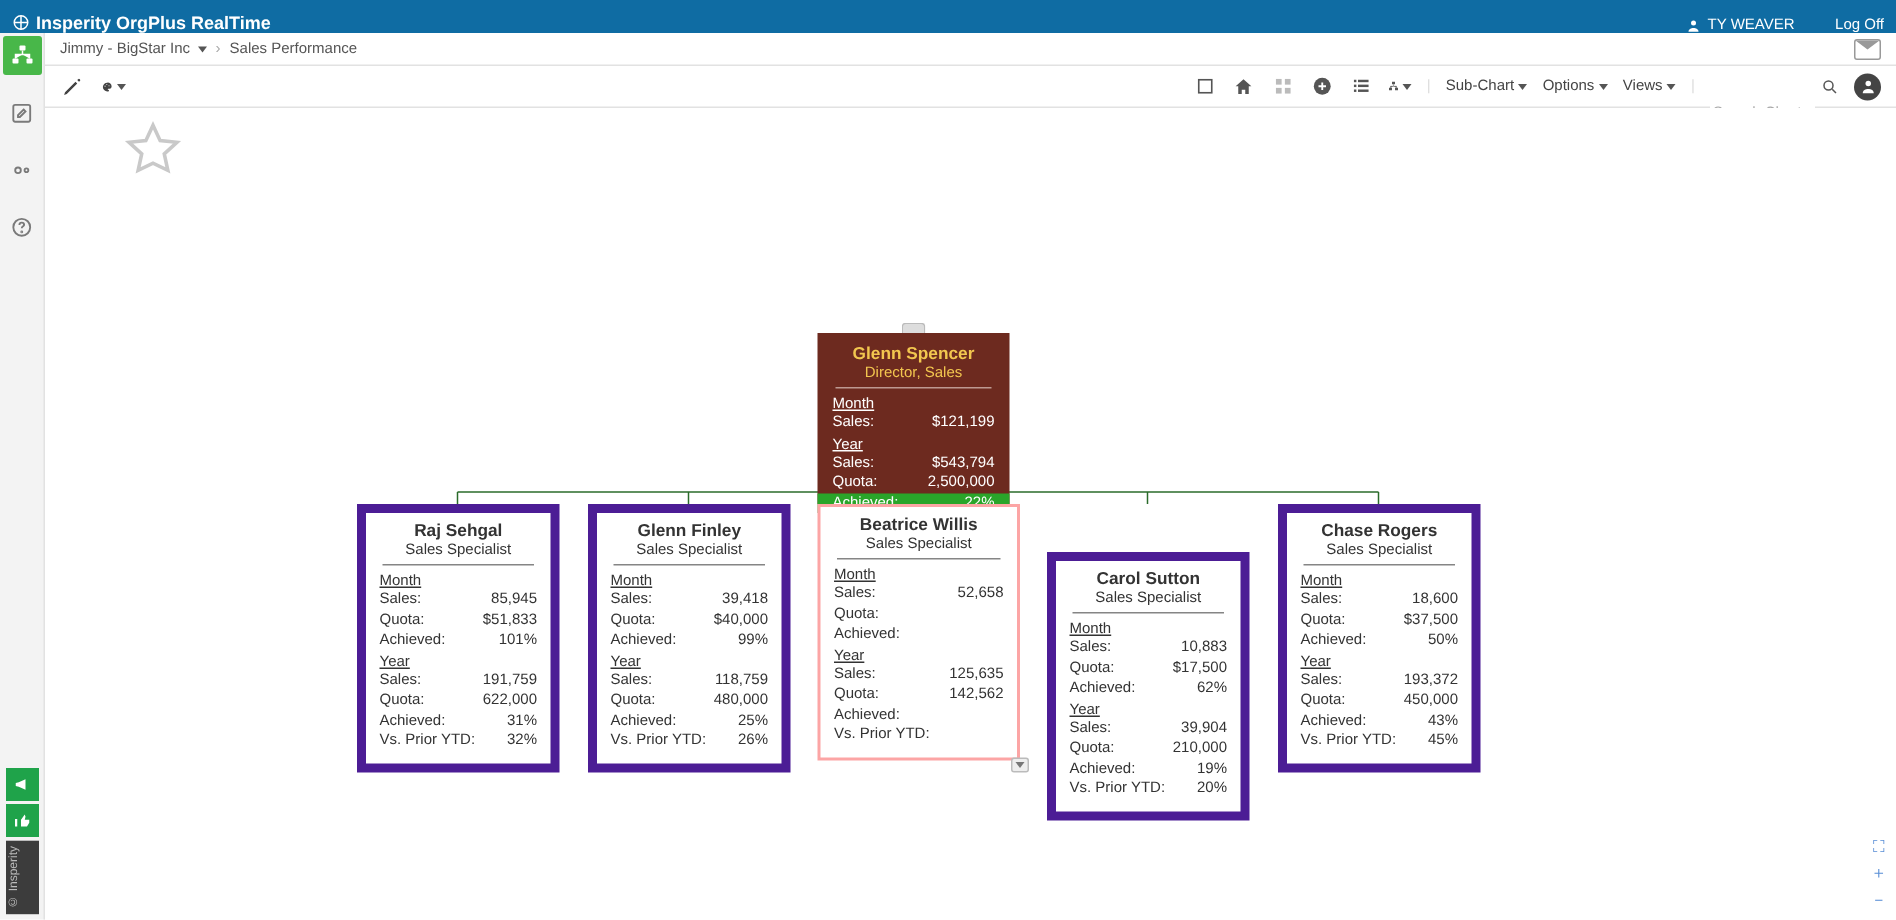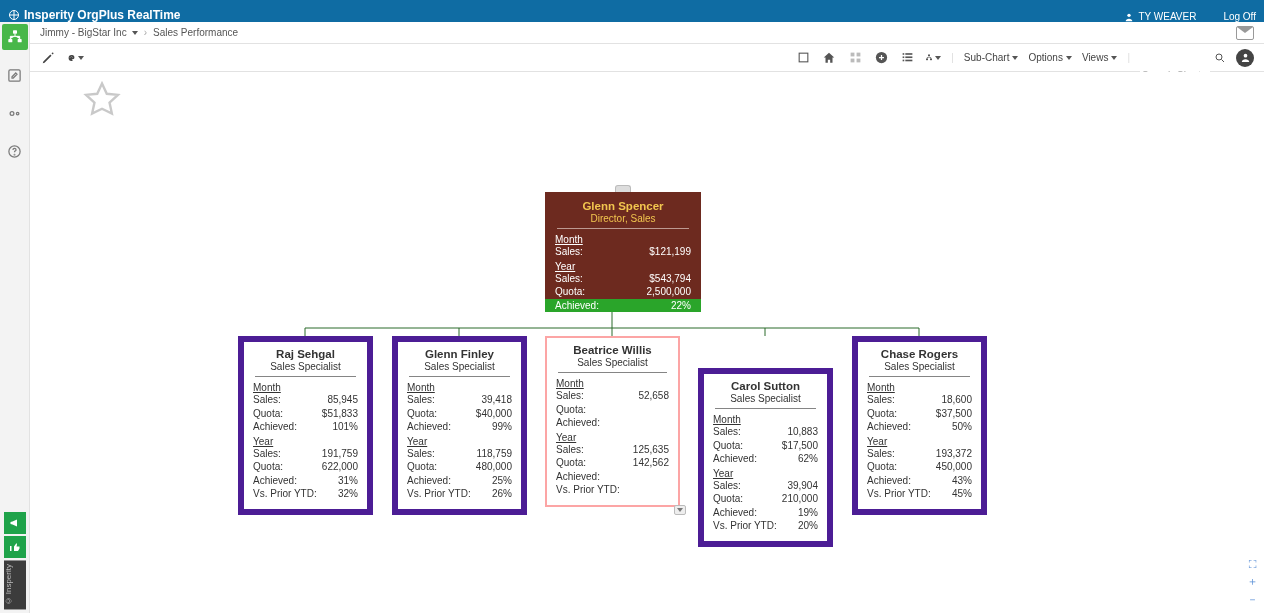--- a/index.html
+++ b/index.html
@@ -44,21 +44,21 @@
 
   
   .canvas { position:absolute; left:30px; top:72px; width:1234px; height:541px; background:#fff; }
   .star { position:absolute; left:50px; top:6px; color:#cfcfcf; }
 
   
   .connectors { position:absolute; left:0; top:0; pointer-events:none;}
 
   
   .card { position:absolute; width:135px; border:6px solid #4c1d95; background:#fff; padding:6px 9px 8px; }
-  .card.root { width:156px; border:none; background:#6d2a1f; color:#fff; padding:8px 10px 0;}
+  .card.root { width:128px; border:none; background:#6d2a1f; color:#fff; padding:8px 10px 0;margin-top:30px;}
   .card h4 { margin:0 0 1px; font-size:11.5px; font-weight:700; text-align:center;}
   .card .role { font-size:10px; text-align:center; margin-bottom:4px;}
   .card .uline { border-bottom:1px solid currentColor; opacity:.6; margin:0 2px 5px;}
   .card.root .uline{ border-color:#e0c9c2; opacity:.7;}
   .sect-lbl { font-size:10px; margin-top:2px; text-decoration:underline;}
   .row { display:flex; justify-content:space-between; font-size:10px; line-height:1.35;}
   .root .row { color:#fff; }
   .ach-hl { background:#2aa52a; margin:0 -10px; padding:0 10px; display:flex; justify-content:space-between; font-size:10px; line-height:1.35; color:#fff;}
   .uphandle{ position:absolute; left:50%; top:-7px; transform:translateX(-50%); width:16px; height:7px; background:#ddd; border:1px solid #bbb; border-bottom:none; border-radius:3px 3px 0 0; cursor:pointer;}
   .downhandle{ position:absolute; right:-8px; bottom:-10px; width:12px; height:10px; background:#eee; border:1px solid #bbb; border-radius:2px; cursor:pointer; display:flex; align-items:center; justify-content:center;}

